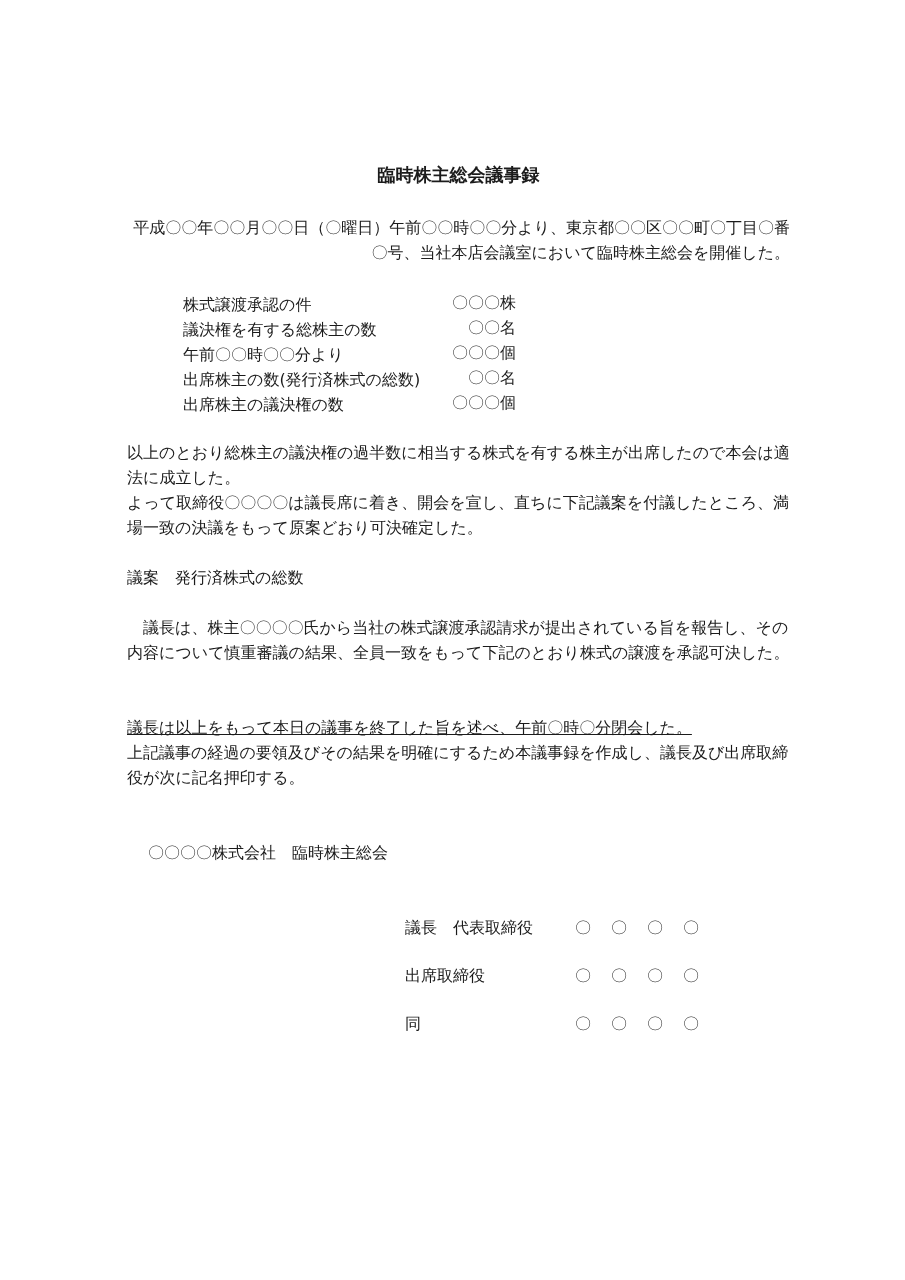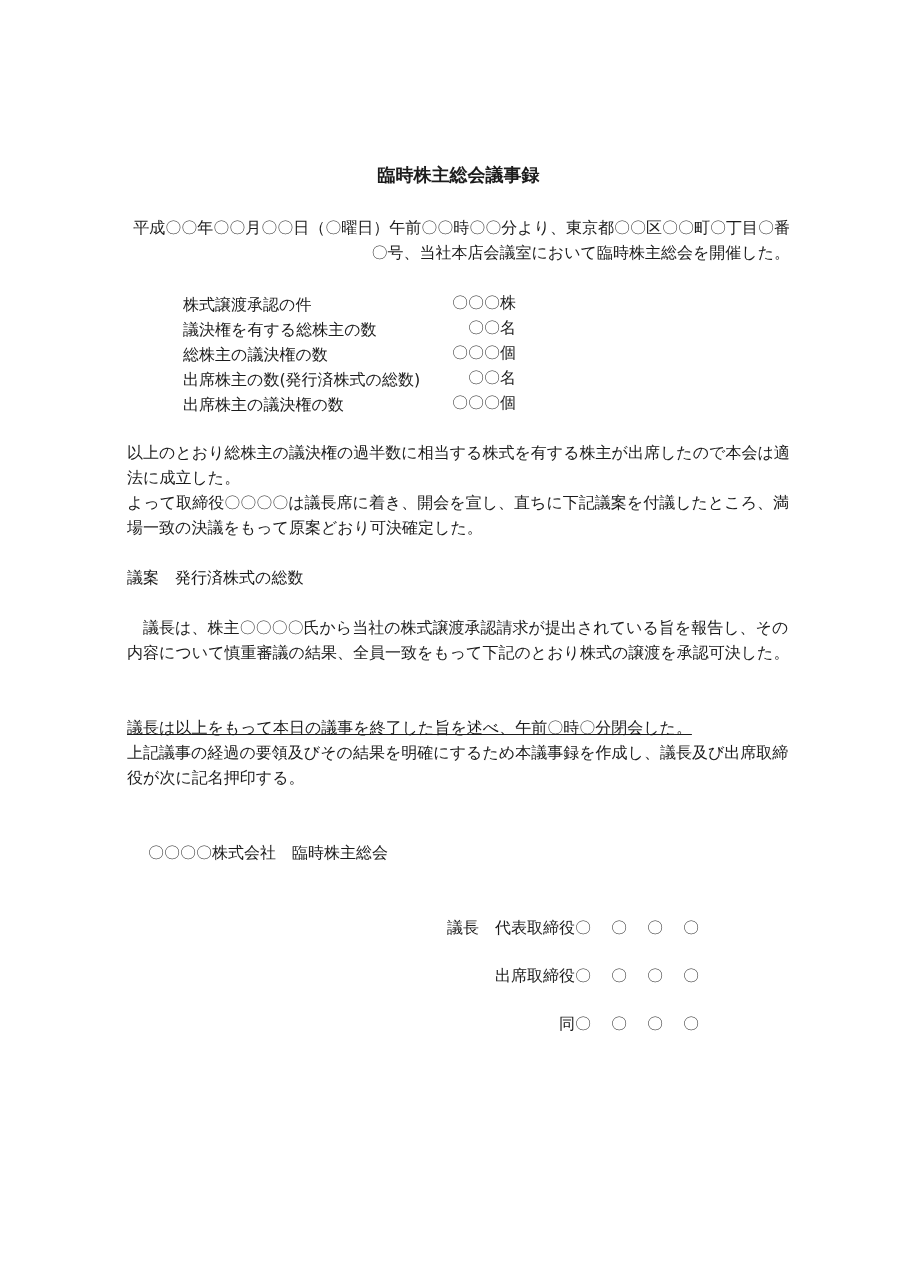--- a/index.html
+++ b/index.html
@@ -44,21 +44,21 @@
   .closing-1    { margin-bottom: 0; text-decoration: underline; }
   .closing-2    { margin-bottom: 50px; }
   .date-line    { margin-bottom: 25px; }
   .company-line { margin-bottom: 50px; text-indent: 21px; }
   .signatures   { margin-left: 278px; }
   .signature-row {
     display: flex;
     line-height: 25px;
     margin-bottom: 23px;
   }
-  .signature-role { width: 170px; white-space: nowrap; text-align: right; }
+  .signature-role { width: 170px; white-space: nowrap; }
   .signature-name { white-space: nowrap; letter-spacing: 2px; }
 </style>
 </head>
 <body>
 
 <div class="page">
 
   <h1 class="doc-title">臨時株主総会議事録</h1>
 
   <p class="intro">平成〇〇年〇〇月〇〇日（〇曜日）午前〇〇時〇〇分より、東京都〇〇区〇〇町〇丁目〇番〇号、当社本店会議室において臨時株主総会を開催した。</p>
@@ -66,21 +66,21 @@
   <div class="attendance">
     <div class="attendance-row">
       <span class="label">株式譲渡承認の件</span>
       <span class="value">〇〇〇株</span>
     </div>
     <div class="attendance-row">
       <span class="label">議決権を有する総株主の数</span>
       <span class="value">〇〇名</span>
     </div>
     <div class="attendance-row">
-      <span class="label">総株主の議決権の数</span>
+      <span class="label">午前〇〇時〇〇分より</span>
       <span class="value">〇〇〇個</span>
     </div>
     <div class="attendance-row">
       <span class="label">出席株主の数(発行済株式の総数)</span>
       <span class="value">〇〇名</span>
     </div>
     <div class="attendance-row">
       <span class="label">出席株主の議決権の数</span>
       <span class="value">〇〇〇個</span>
     </div>

